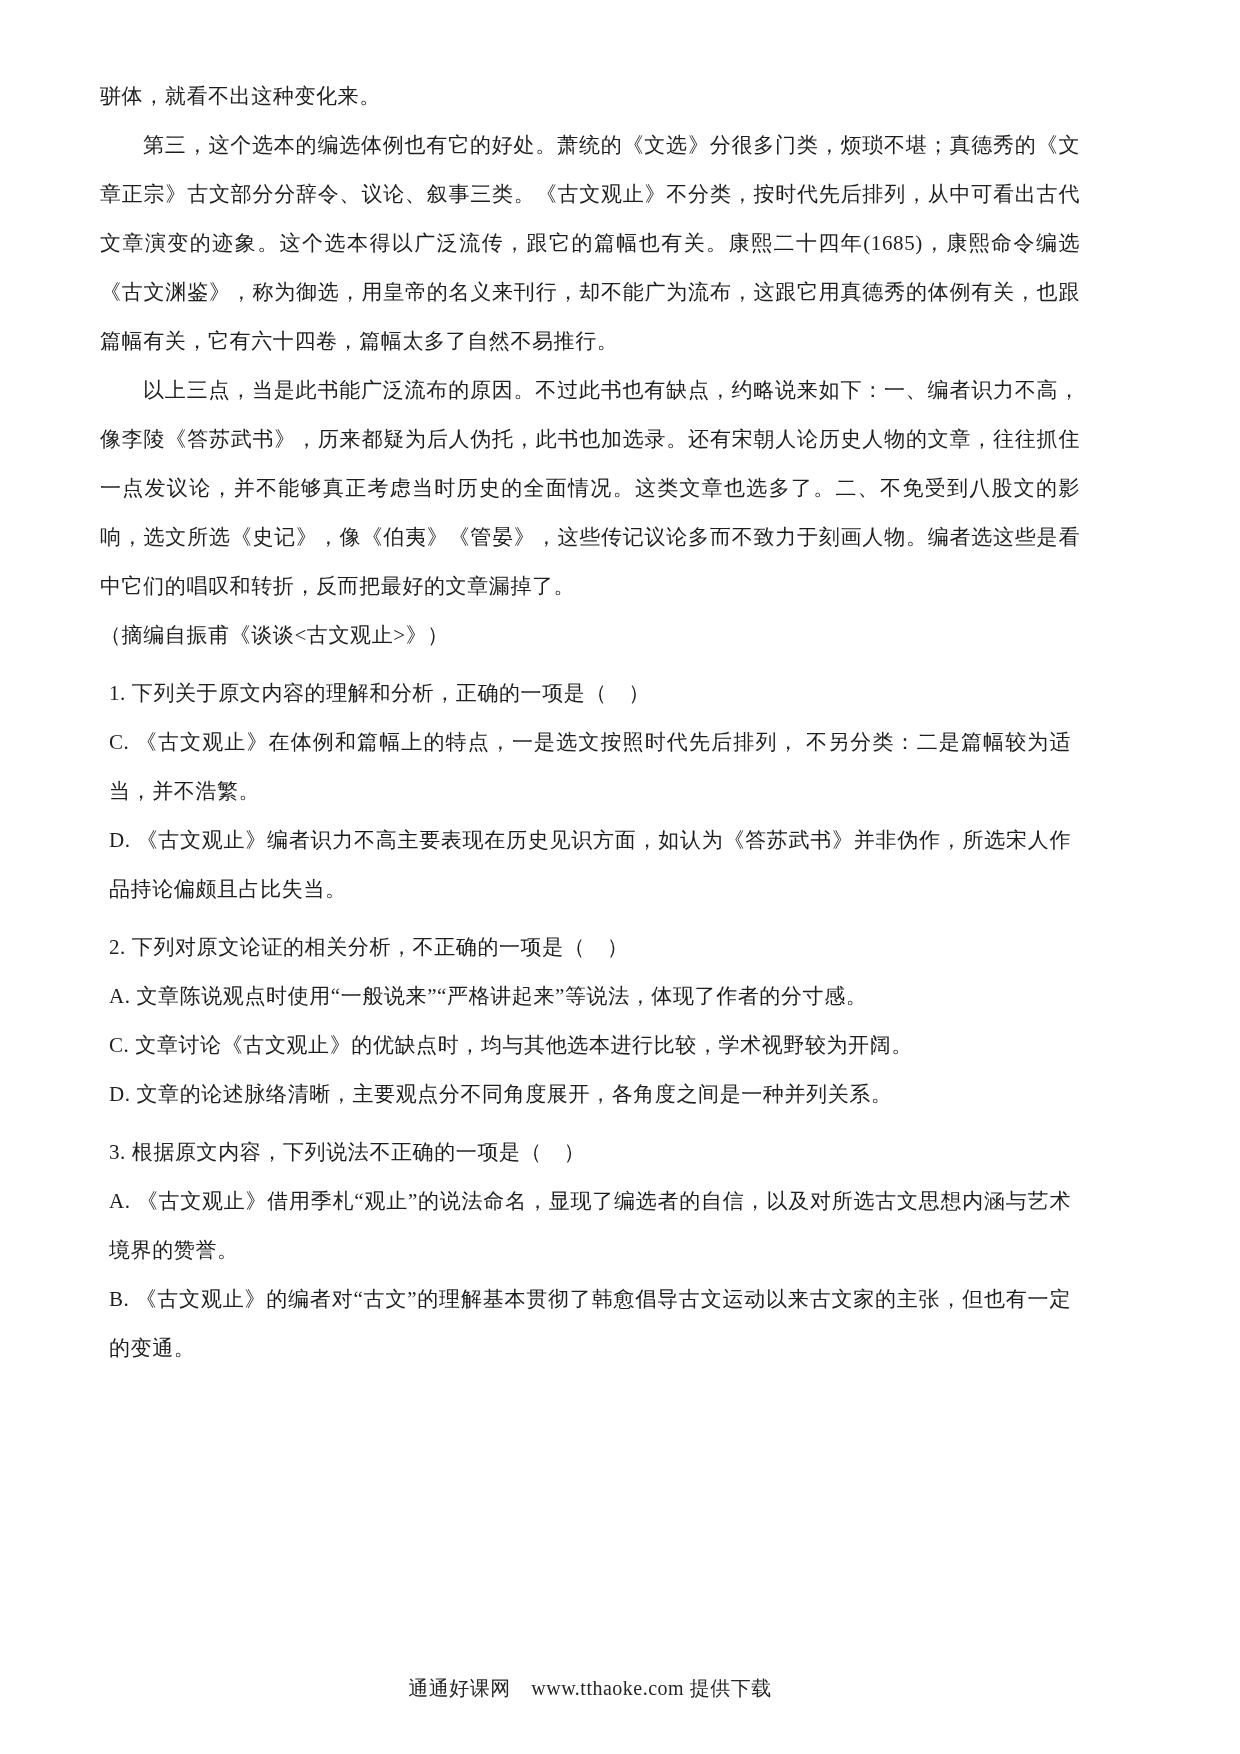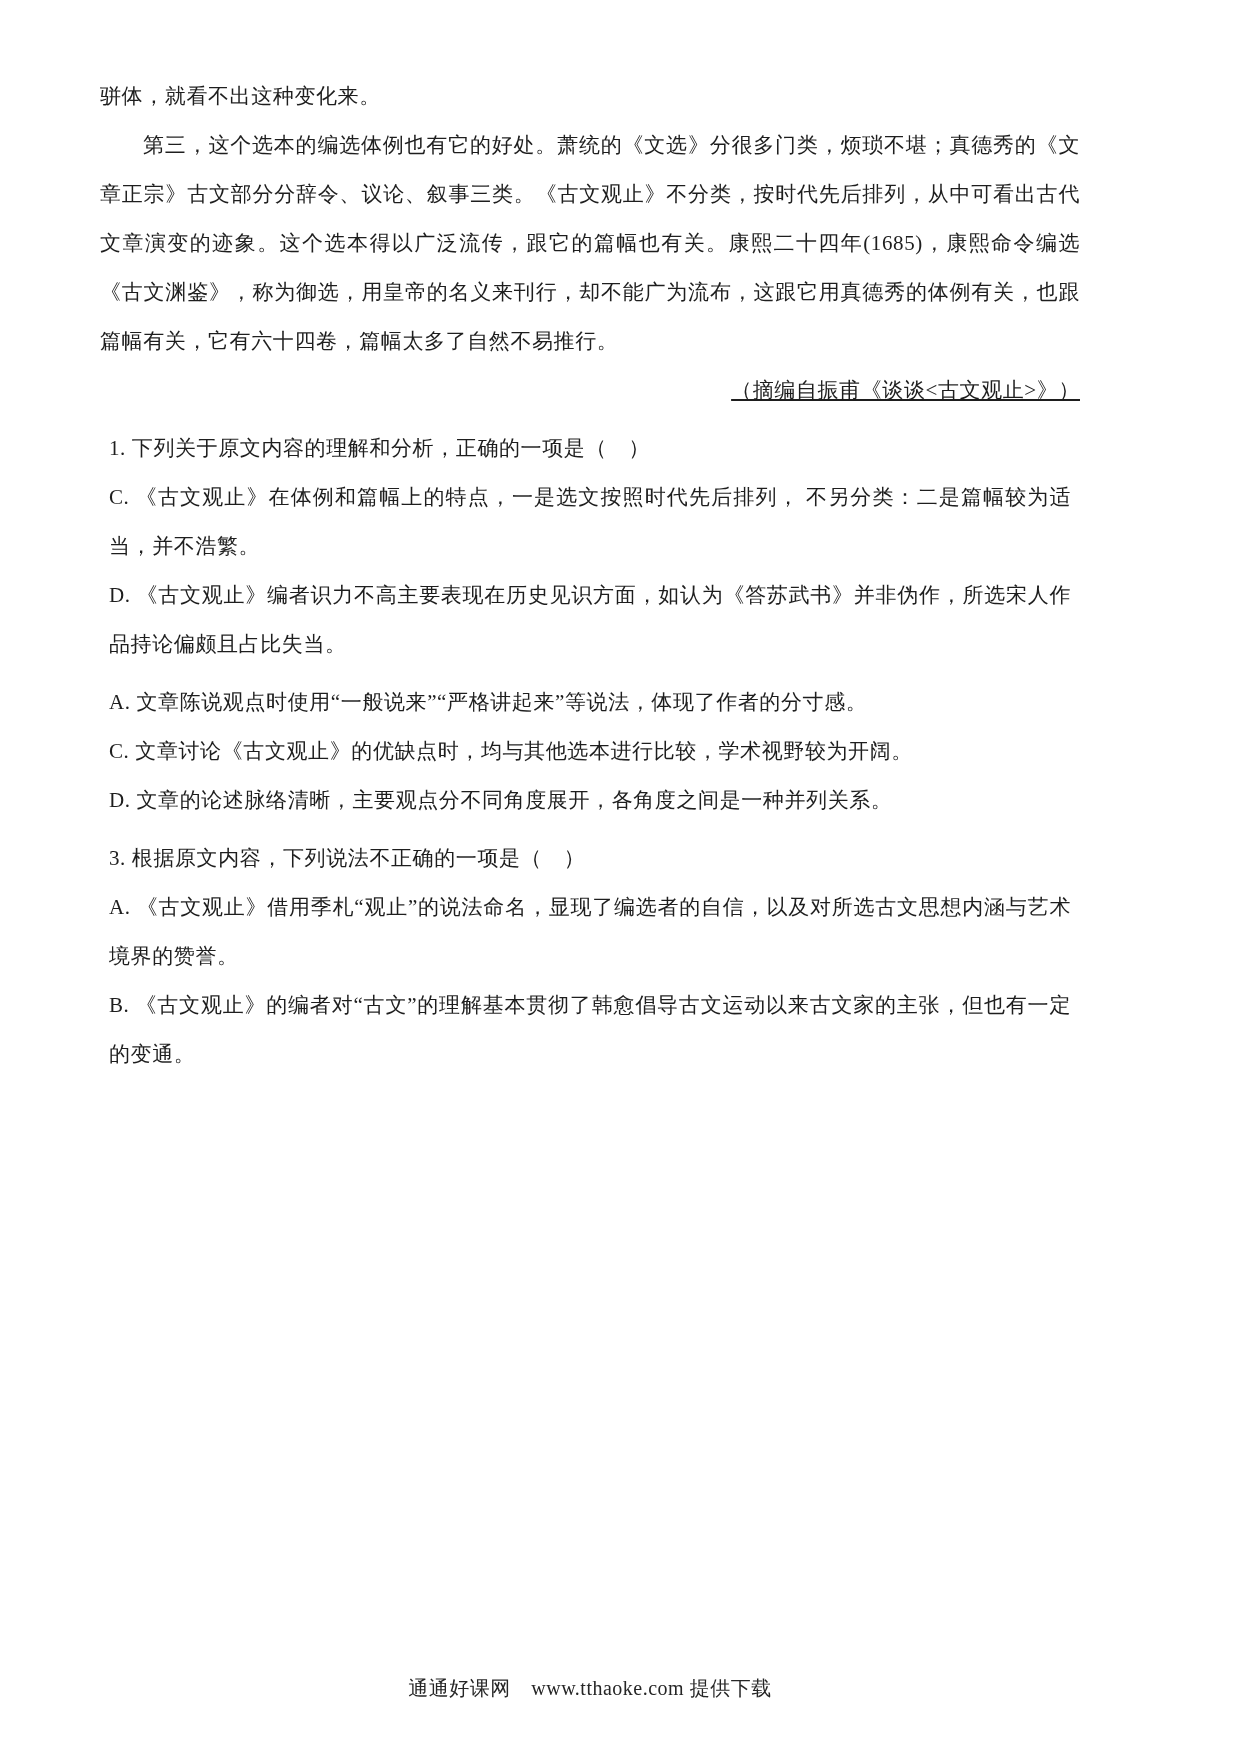--- a/index.html
+++ b/index.html
@@ -18,21 +18,21 @@
     padding: 72px 100px 0 100px;
     position: relative;
   }
   .para {
     font-size: 21px;
     line-height: 49px;
     letter-spacing: 0.6px;
     text-align: justify;
   }
   .para.indent { text-indent: 2.05em; }
-  .para.right { text-align: right; text-decoration: underline; }
+  .para.right { text-align: left; }
   .question-block { margin: 9px; }
   .footer {
     position: absolute;
     bottom: 52px;
     left: 0;
     width: 100%;
     text-align: center;
     font-size: 20px;
     letter-spacing: 0.5px;
     color: #262626;
@@ -40,30 +40,32 @@
 </style>
 </head>
 <body>
 
 <div class="page">
 
   <p class="para">骈体，就看不出这种变化来。</p>
 
   <p class="para indent">第三，这个选本的编选体例也有它的好处。萧统的《文选》分很多门类，烦琐不堪；真德秀的《文章正宗》古文部分分辞令、议论、叙事三类。《古文观止》不分类，按时代先后排列，从中可看出古代文章演变的迹象。这个选本得以广泛流传，跟它的篇幅也有关。康熙二十四年(1685)，康熙命令编选《古文渊鉴》，称为御选，用皇帝的名义来刊行，却不能广为流布，这跟它用真德秀的体例有关，也跟篇幅有关，它有六十四卷，篇幅太多了自然不易推行。</p>
 
+  <p class="para indent">以上三点，当是此书能广泛流布的原因。不过此书也有缺点，约略说来如下：一、编者识力不高，像李陵《答苏武书》，历来都疑为后人伪托，此书也加选录。还有宋朝人论历史人物的文章，往往抓住一点发议论，并不能够真正考虑当时历史的全面情况。这类文章也选多了。二、不免受到八股文的影响，选文所选《史记》，像《伯夷》《管晏》，这些传记议论多而不致力于刻画人物。编者选这些是看中它们的唱叹和转折，反而把最好的文章漏掉了。</p>
 
   <p class="para right">（摘编自振甫《谈谈&lt;古文观止&gt;》）</p>
 
   <div class="question-block">
     <p class="para">1. 下列关于原文内容的理解和分析，正确的一项是（　）</p>
     <p class="para">C. 《古文观止》在体例和篇幅上的特点，一是选文按照时代先后排列， 不另分类：二是篇幅较为适当，并不浩繁。</p>
     <p class="para">D. 《古文观止》编者识力不高主要表现在历史见识方面，如认为《答苏武书》并非伪作，所选宋人作品持论偏颇且占比失当。</p>
   </div>
 
   <div class="question-block">
+    <p class="para">2. 下列对原文论证的相关分析，不正确的一项是（　）</p>
     <p class="para">A. 文章陈说观点时使用“一般说来”“严格讲起来”等说法，体现了作者的分寸感。</p>
     <p class="para">C. 文章讨论《古文观止》的优缺点时，均与其他选本进行比较，学术视野较为开阔。</p>
     <p class="para">D. 文章的论述脉络清晰，主要观点分不同角度展开，各角度之间是一种并列关系。</p>
   </div>
 
   <div class="question-block">
     <p class="para">3. 根据原文内容，下列说法不正确的一项是（　）</p>
     <p class="para">A. 《古文观止》借用季札“观止”的说法命名，显现了编选者的自信，以及对所选古文思想内涵与艺术境界的赞誉。</p>
     <p class="para">B. 《古文观止》的编者对“古文”的理解基本贯彻了韩愈倡导古文运动以来古文家的主张，但也有一定的变通。</p>
   </div>

